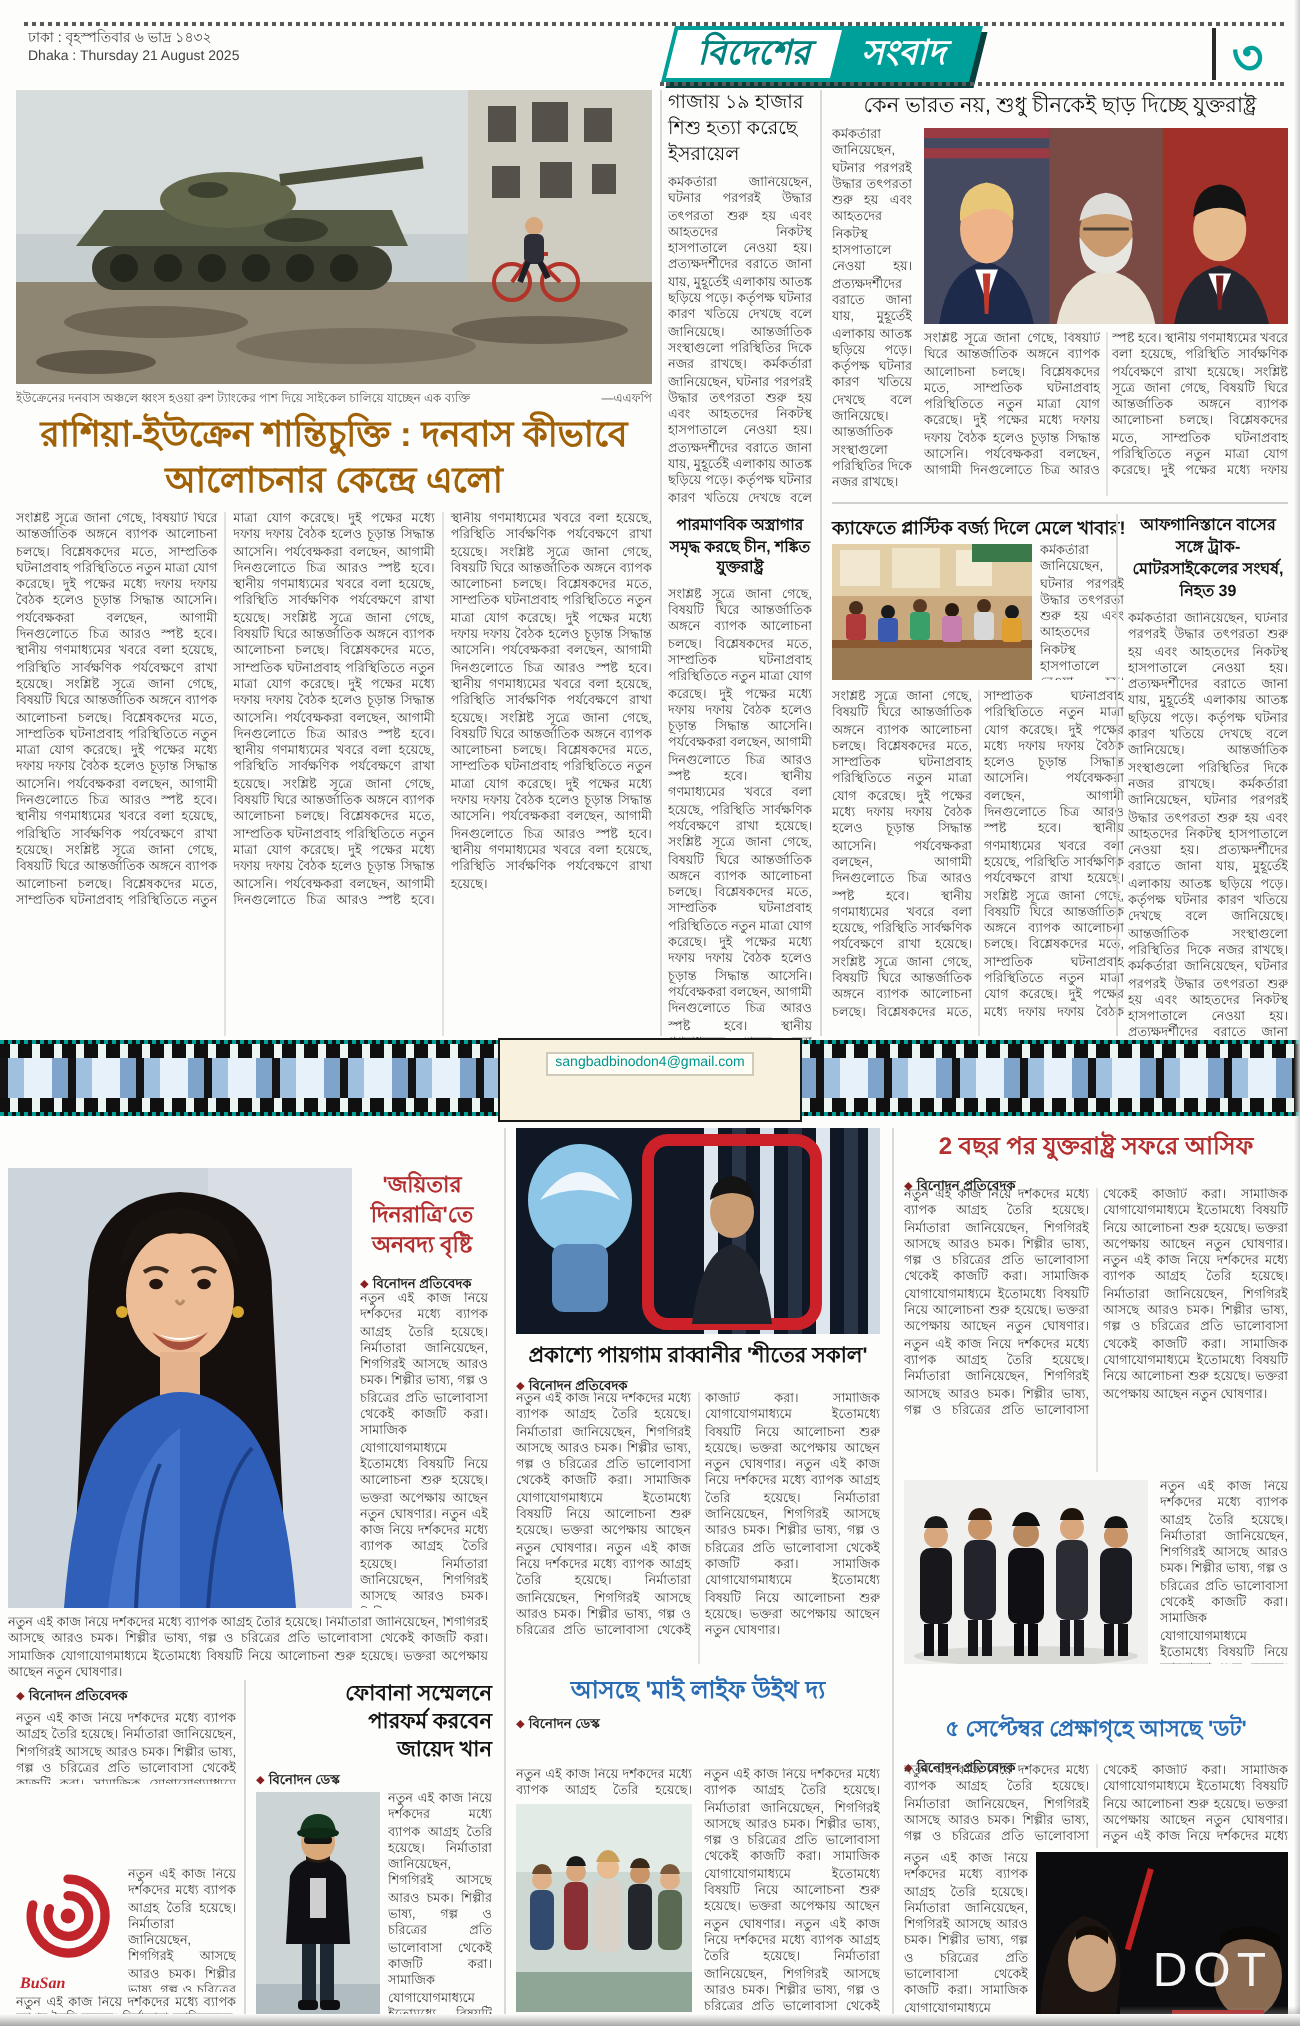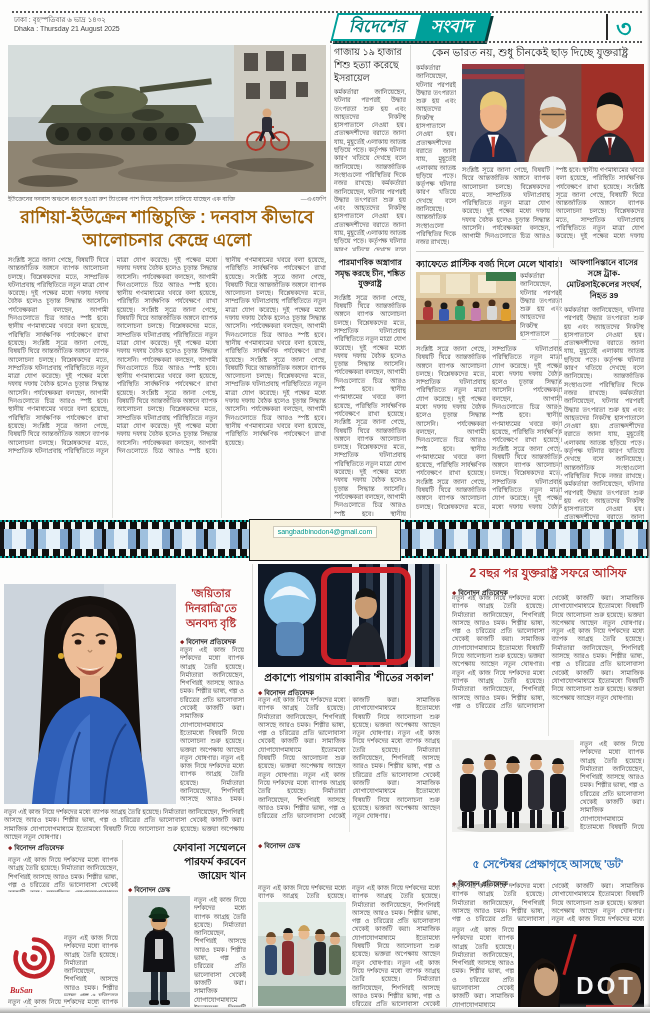--- a/index.html
+++ b/index.html
@@ -91,21 +91,21 @@
 .walter-left-text{height:16px;}
 .walter-poster{position:relative;width:88px;height:104px;margin-top:2px;overflow:hidden;}
 .walter-poster svg{display:block;width:100%;height:100%;}
 .walter-right{position:absolute;left:94px;top:46px;width:88px;height:122px;}
 .dot{position:absolute;left:452px;top:856px;width:192px;height:172px;}
 .h-dot{font-size:11px;font-weight:bold;color:#2a6db5;text-align:center;white-space:nowrap;}
 .dot-byline{margin-top:3px;}
 .dot-body{position:absolute;left:0;top:26px;width:192px;height:42px;column-count:2;column-gap:7px;column-rule:1px solid #e2e2df;}
 .dot-left{position:absolute;left:0;top:70px;width:62px;height:100px;}
 .dot-poster{left:66px;top:70px;width:126px;height:100px;background:#0c0c0e;}
-.dot-title{position:absolute;right:8px;bottom:26px;font-size:24px;font-weight:bold;color:#f5f5f5;letter-spacing:3px;font-family:"Liberation Sans",sans-serif;}
+.dot-title{position:absolute;right:8px;bottom:26px;font-size:24px;font-weight:normal;color:#f5f5f5;letter-spacing:3px;font-family:"Liberation Sans",sans-serif;}
 .dot-redbar{position:absolute;right:12px;bottom:18px;width:46px;height:3px;background:#c02020;}
 
 .page-bottom-edge{position:absolute;left:0;bottom:0;width:650px;height:6px;background:linear-gradient(#fdfdfc,#a8a8a6);}
 .page-right-edge{position:absolute;right:0;top:0;width:3px;height:100%;background:linear-gradient(to left,#cccccb,rgba(255,255,255,0));}
 .corner-curl{position:absolute;right:0;bottom:0;width:90px;height:10px;background:linear-gradient(to top,#8e8e8c,rgba(255,255,255,0));}
 </style>
 </head>
 <body>
 
 <div id="page">
@@ -417,20 +417,21 @@
         <path d="M22 20 Q23 11 31 11 Q39 11 40 20 Z" fill="#14381f"></path>
         <ellipse cx="31" cy="20.5" rx="10.5" ry="2.8" fill="#0e2a17"></ellipse>
         <path d="M25 32 Q31 36 37 32 L37 34 Q31 37 25 34 Z" fill="#2a1c12"></path>
       </svg>
     </div>
     <div class="small zayed-side">নতুন এই কাজ নিয়ে দর্শকদের মধ্যে ব্যাপক আগ্রহ তৈরি হয়েছে। নির্মাতারা জানিয়েছেন, শিগগিরই আসছে আরও চমক। শিল্পীর ভাষ্য, গল্প ও চরিত্রের প্রতি ভালোবাসা থেকেই কাজটি করা। সামাজিক যোগাযোগমাধ্যমে ইতোমধ্যে বিষয়টি নিয়ে আলোচনা শুরু হয়েছে। ভক্তরা অপেক্ষায় আছেন নতুন ঘোষণার। নতুন এই কাজ নিয়ে দর্শকদের মধ্যে ব্যাপক আগ্রহ তৈরি হয়েছে। নির্মাতারা জানিয়েছেন, শিগগিরই আসছে আরও চমক। শিল্পীর ভাষ্য, গল্প ও চরিত্রের প্রতি ভালোবাসা থেকেই কাজটি করা। সামাজিক যোগাযোগমাধ্যমে ইতোমধ্যে বিষয়টি নিয়ে আলোচনা শুরু হয়েছে। ভক্তরা অপেক্ষায় আছেন নতুন ঘোষণার।</div>
   </div>
 
   <div class="walter">
     <div class="h-walter">
+      <div>আসছে 'মাই লাইফ উইথ দ্য</div>
     </div>
     <div class="byline walter-byline">
       <span class="bullet">◆</span><span>বিনোদন ডেস্ক</span>
     </div>
     <div class="walter-left">
       <div class="small walter-left-text">নতুন এই কাজ নিয়ে দর্শকদের মধ্যে ব্যাপক আগ্রহ তৈরি হয়েছে। নির্মাতারা জানিয়েছেন, শিগগিরই আসছে আরও চমক। শিল্পীর ভাষ্য, গল্প ও চরিত্রের প্রতি ভালোবাসা থেকেই কাজটি করা। সামাজিক যোগাযোগমাধ্যমে ইতোমধ্যে বিষয়টি নিয়ে আলোচনা শুরু হয়েছে। ভক্তরা অপেক্ষায় আছেন নতুন ঘোষণার।</div>
       <div class="walter-poster">
         <svg viewBox="0 0 88 104" preserveAspectRatio="none">
           <rect width="88" height="104" fill="#cdd8d2"></rect>
           <rect width="88" height="34" fill="#e2ebe6"></rect>

